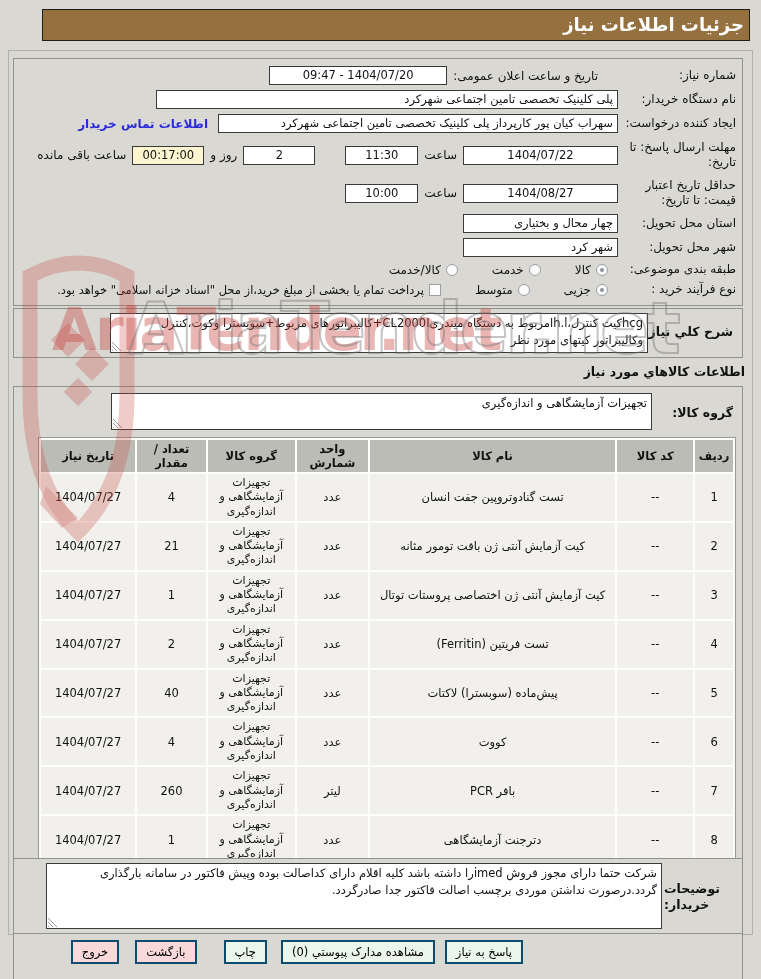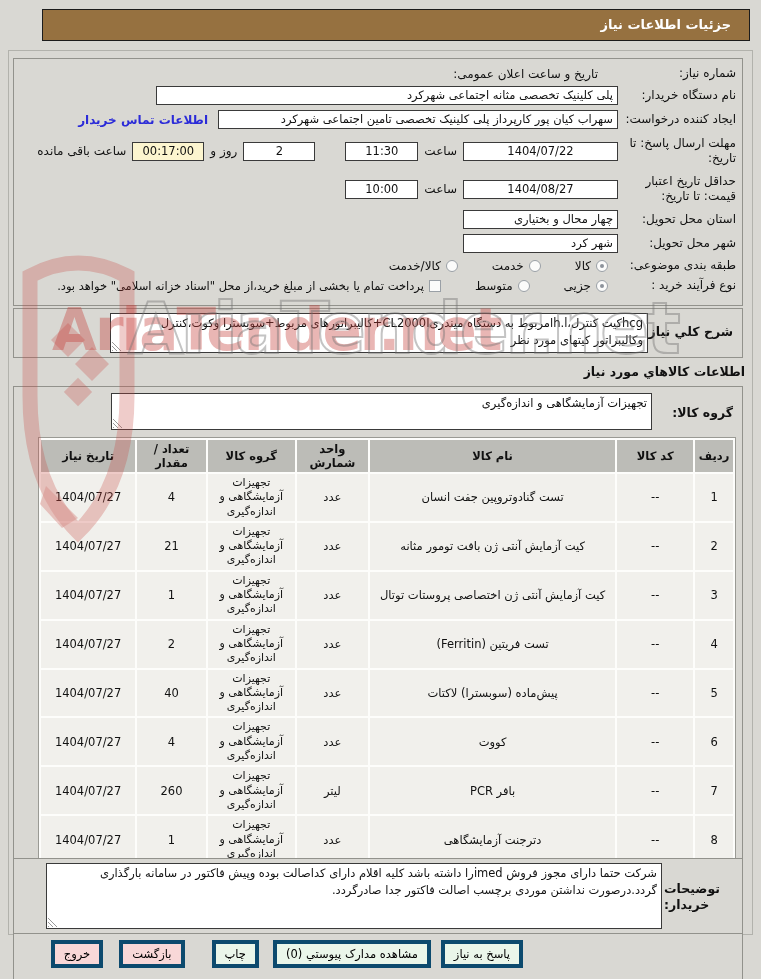--- a/index.html
+++ b/index.html
@@ -2,21 +2,21 @@
 <html dir="rtl" lang="fa"><head>
 <meta charset="utf-8">
 <style>
   * { box-sizing: border-box; }
   html,body { margin:0; padding:0; }
   body { background:#d9d8d3; font-family:"DejaVu Sans", sans-serif; color:#111; }
   .screen { position:relative; width:761px; height:979px; background:#d9d8d3; overflow:hidden; direction:rtl; }
 
   .titlebar { position:absolute; left:42px; right:11px; top:9px; height:32px;
     background:#967140; border:1px solid #1c1c1c; color:#fff; font-weight:bold;
-    font-size:13px; line-height:30px; padding-right:18px; }
+    font-size:18px; line-height:30px; padding-right:5px; }
 
   .outer { position:absolute; left:8px; right:8px; top:50px; height:885px; border:1px solid #b2b2ac; }
 
   .panel { position:absolute; left:13px; right:18px; border:1px solid #92928c; background:#d9d8d3; }
   .panelA { top:58px; height:248px; padding:7px 6px 0 6px; }
   .panelB { top:308px; height:50px; }
   .panelC { top:386px; height:611px;padding-left:40px; }
   .panelD { top:858px; height:76px; }
 
   .row { display:flex; align-items:center; margin-bottom:5px; font-size:12px; }
@@ -48,21 +48,21 @@
     background:repeating-linear-gradient(45deg,#9a9a9a 0 1px,transparent 1px 3px);
     clip-path:polygon(0 0,0 100%,100% 100%); }
 
   .grid { position:absolute; right:6px; left:24px; top:50px; border-collapse:separate;
     border-spacing:2px; background:#fdfdfb; border:1px solid #9a9a94; table-layout:fixed; }
   .grid th { background:#bcbcb7; font-size:11.5px; font-weight:bold; height:26px; padding:2px; }
   .grid td { background:#f1f0ec; font-size:11.5px; text-align:center; padding:2px 3px; height:41px; }
   .grid td.group { font-size:11px; line-height:1.3; }
 
   .btnrow { position:absolute; top:940px; right:238px; display:flex; align-items:center; }
-  .btn { border:4px solid #0c4a6e; background:#eaf6ea; font-size:11.5px;
+  .btn { border:2px solid #0c4a6e; background:#eaf6ea; font-size:11.5px;
     font-family:"DejaVu Sans",sans-serif; padding:3px 9px; white-space:nowrap; cursor:pointer; }
   .btn.pink { background:#f8d8d8; }
   .m10{margin-left:10px}.m14{margin-left:14px}.m18{margin-left:27px}.m16{margin-left:16px}
 
   .wm { position:absolute; pointer-events:none; z-index:60; font-weight:bold;
     font-family:"DejaVu Sans",sans-serif; white-space:nowrap; direction:ltr; }
   .wm-red-text { left:52px; top:296px; font-size:58px; color:rgba(198,64,58,0.38); letter-spacing:-2px; }
   .wm-gray-text { left:128px; top:286px; font-size:72px; color:transparent;
     -webkit-text-stroke:2px rgba(115,115,115,0.42); letter-spacing:-3px; }
   .wm-shield { left:16px; top:236px; width:125px; height:330px; opacity:0.55; }
@@ -74,25 +74,26 @@
 
   <div class="titlebar">جزئیات اطلاعات نیاز</div>
 
   <div class="outer"></div>
 
   <div class="panel panelA">
 
     <div class="row">
       <span class="lbl">شماره نیاز:</span>
       <span class="inlbl" style="margin-right:20px">تاریخ و ساعت اعلان عمومی:</span>
+      <span class="box center" style="width:178px">1404/07/20 - 09:47</span>
     </div>
 
     <div class="row">
       <span class="lbl">نام دستگاه خریدار:</span>
-      <span class="box rightal" style="width:462px">پلی کلینیک تخصصی مثانه اجتماعی شهرکرد</span>
+      <span class="box rightal" style="width:462px">پلی کلینیک تخصصی تامین اجتماعی شهرکرد</span>
     </div>
 
     <div class="row">
       <span class="lbl">ایجاد کننده درخواست:</span>
       <span class="box rightal" style="width:400px">سهراب کیان پور کارپرداز پلی کلینیک تخصصی تامین اجتماعی شهرکرد</span>
       <span class="link">اطلاعات تماس خریدار</span>
     </div>
 
     <div class="row tall" style="height:34px">
       <span class="lbl">مهلت ارسال پاسخ: تا تاریخ:</span>

